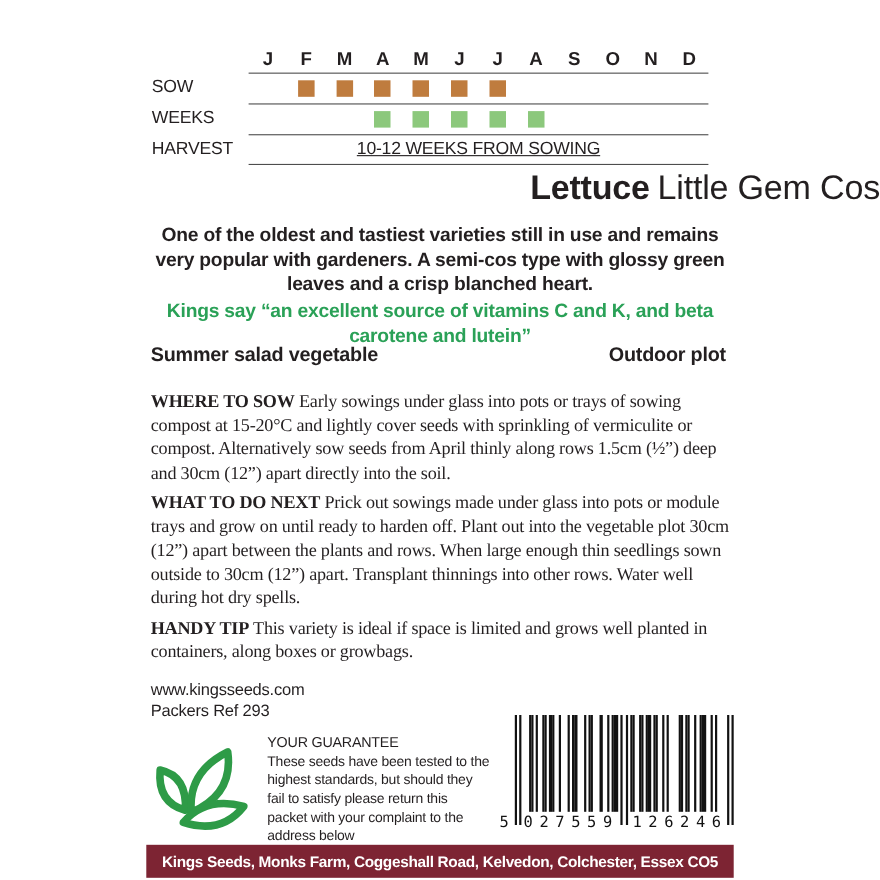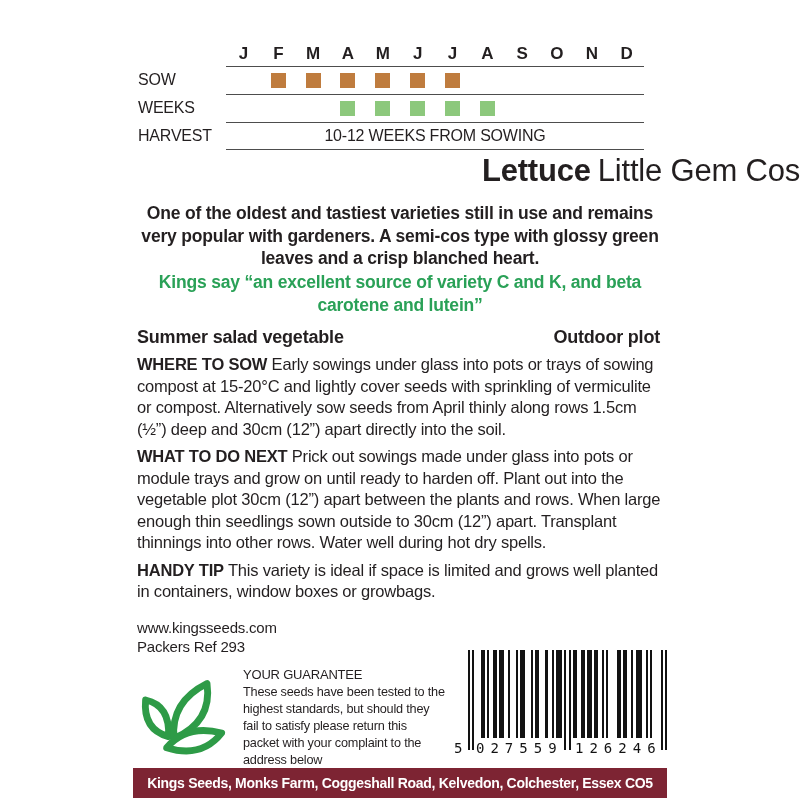--- a/index.html
+++ b/index.html
@@ -8,38 +8,38 @@
 
   
   .cal{position:absolute;top:42px;left:138px;width:506px;}
   .cal-row{display:flex;align-items:stretch;}
   .cal-label{width:88px;font-size:16px;display:flex;align-items:center;}
   .cal-grid{flex:1;display:flex;position:relative;align-items:center;}
   .cal-months .cal-grid{height:24px;}
   .cal-months .mcell{font-weight:bold;font-size:17px;}
   .mcell{width:8.3333%;display:flex;justify-content:center;align-items:center;}
   .row-line .cal-grid{border-top:1.5px solid #4d4d4d;height:27px;}
-  .row-last .cal-grid{border-bottom:1.5px solid #4d4d4d;height:26px;}
+  .row-last .cal-grid{border-bottom:1.5px solid #4d4d4d;height:26px;text-decoration:underline;}
   .sq{width:15px;height:15px;display:block;}
   .harvest-text{width:100%;text-align:center;font-size:16px;}
 
   
   .title{position:absolute;top:153px;left:0;width:800px;text-align:right;font-size:31px;}
   .title .t-bold{font-weight:bold;}
   .title .t-reg{font-weight:normal;margin-left:7px;}
   .desc{position:absolute;top:202px;left:134px;width:532px;text-align:center;
         font-weight:bold;font-size:17.5px;line-height:22.5px;}
   .quote{position:absolute;top:271px;left:134px;width:532px;text-align:center;
          font-weight:bold;font-size:17.5px;line-height:22.5px;color:#2aa157;}
-  .tags{position:absolute;top:327px;left:137px;width:523px;display:flex;
+  .tags{position:absolute;top:312px;left:137px;width:523px;display:flex;
         justify-content:space-between;font-weight:bold;font-size:18px;}
 
   
   .sections{position:absolute;top:354px;left:137px;width:526px;font-size:16.5px;line-height:21.5px;}
-  .sections p{margin:0 0 6px 0;}
+  .sections p{margin:0 0 6px 0;font-family:Liberation Serif, serif;}
   .sec-head{font-weight:bold;}
 
   .meta{position:absolute;top:618px;left:137px;width:523px;font-size:15px;line-height:19px;}
   .meta-row1{display:flex;justify-content:space-between;}
 
   
   .guar{position:absolute;top:658px;left:133px;width:537px;display:flex;}
   .logo-wrap{width:104px;}
   .logo-wrap svg{margin-top:20px;}
   .gtext{flex:1;padding:8px 8px 0 6px;font-size:12.7px;line-height:1.33;}
@@ -144,30 +144,30 @@
       <div class="cal-grid">
           <span class="harvest-text">10-12 WEEKS FROM SOWING</span>
         </div>
     </div>
   </div>
 
   <div class="title">
     <span class="t-bold">Lettuce</span><span class="t-reg">Little Gem Cos</span>
   </div>
   <div class="desc">One of the oldest and tastiest varieties still in use and remains very popular with gardeners. A semi-cos type with glossy green leaves and a crisp blanched heart.</div>
-  <div class="quote" style="color: rgb(42, 161, 87);">Kings say “an excellent source of variety C and K, and beta carotene and lutein”</div>
+  <div class="quote" style="color: rgb(42, 161, 87);">Kings say “an excellent source of vitamins C and K, and beta carotene and lutein”</div>
   <div class="tags">
     <span>Summer salad vegetable</span>
     <span>Outdoor plot</span>
   </div>
 
   <div class="sections">
     <p><span class="sec-head">WHERE TO SOW</span> <span>Early sowings under glass into pots or trays of sowing compost at 15-20°C and lightly cover seeds with sprinkling of vermiculite or compost. Alternatively sow seeds from April thinly along rows 1.5cm (½”) deep and 30cm (12”) apart directly into the soil.</span></p>
     <p><span class="sec-head">WHAT TO DO NEXT</span> <span>Prick out sowings made under glass into pots or module trays and grow on until ready to harden off. Plant out into the vegetable plot 30cm (12”) apart between the plants and rows. When large enough thin seedlings sown outside to 30cm (12”) apart. Transplant thinnings into other rows. Water well during hot dry spells.</span></p>
-    <p><span class="sec-head">HANDY TIP</span> <span>This variety is ideal if space is limited and grows well planted in containers, window boxes or growbags.</span></p>
+    <p><span class="sec-head">HANDY TIP</span> <span>This variety is ideal if space is limited and grows well planted in containers, along boxes or growbags.</span></p>
   </div>
 
   <div class="meta">
     <div class="meta-row1">
       <span>www.kingsseeds.com</span>
     </div>
     <div>Packers Ref 293</div>
   </div>
 
   <div class="guar">

